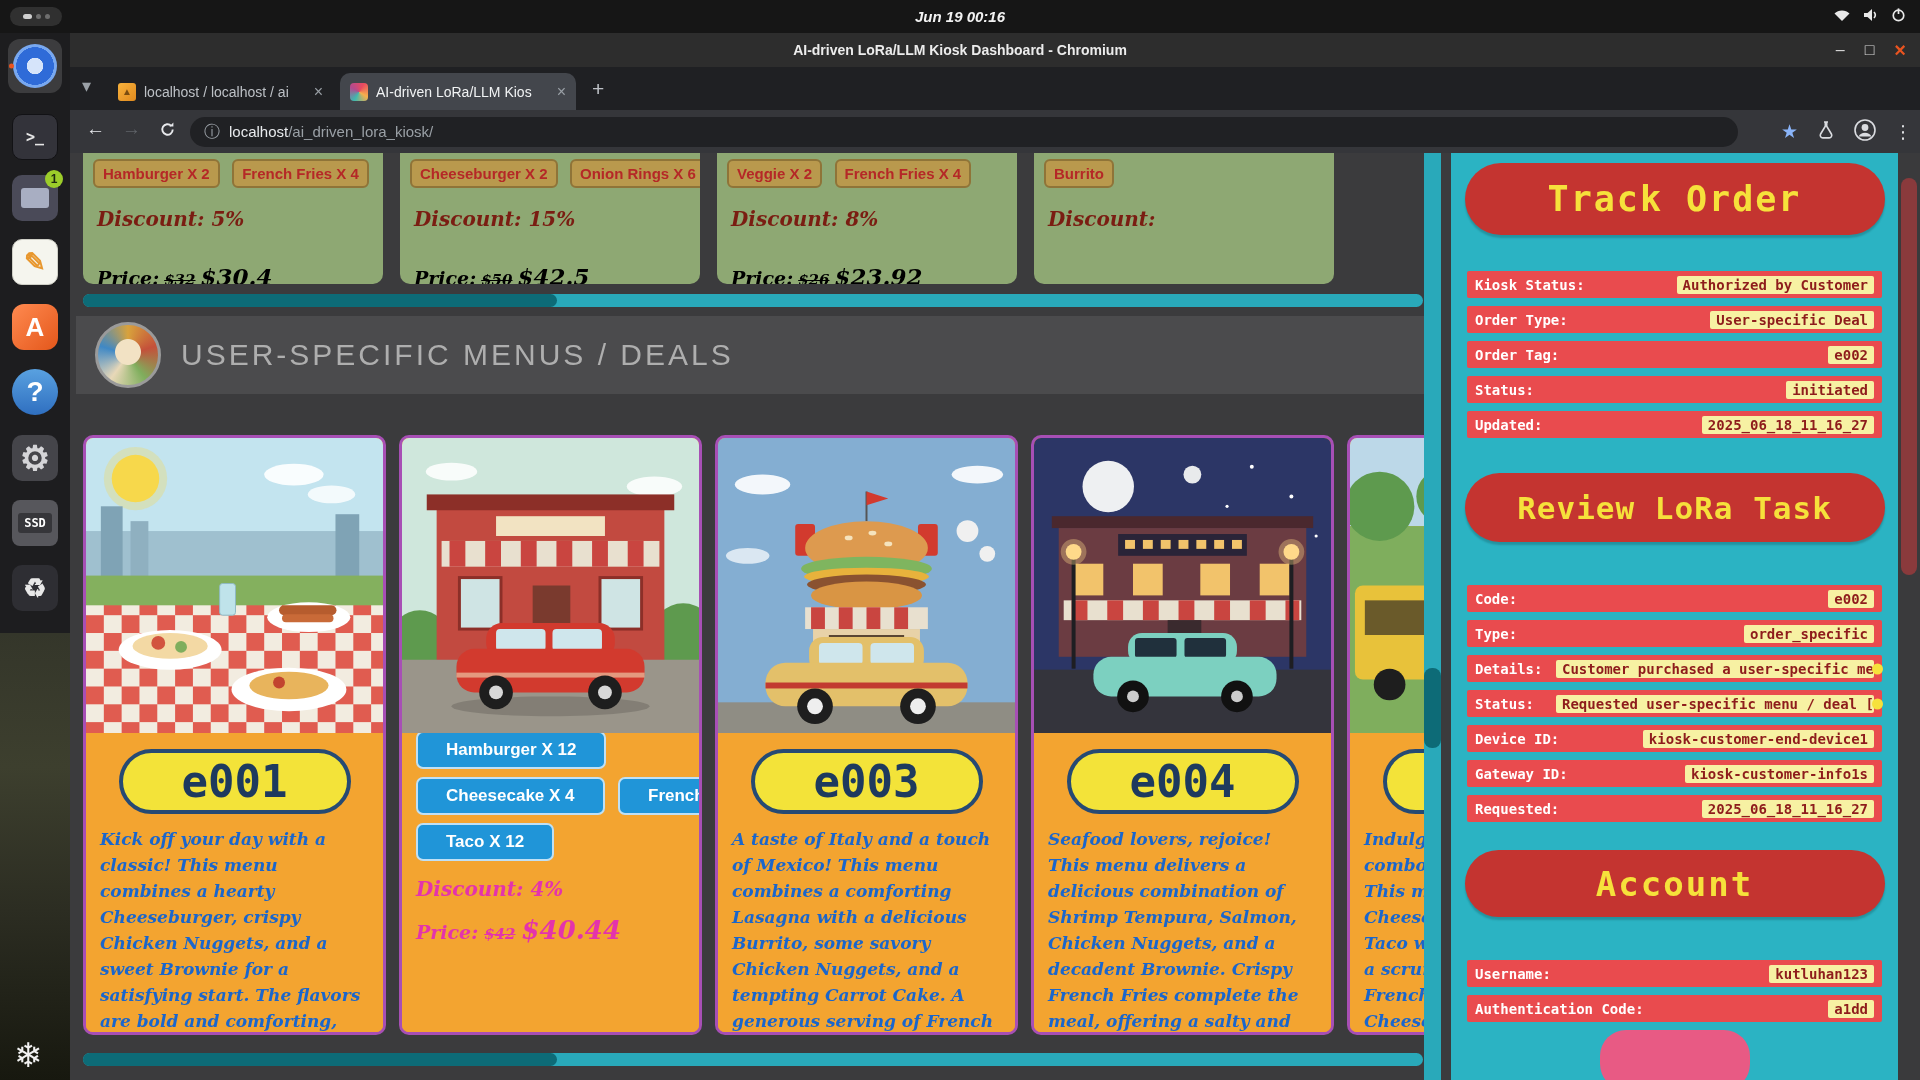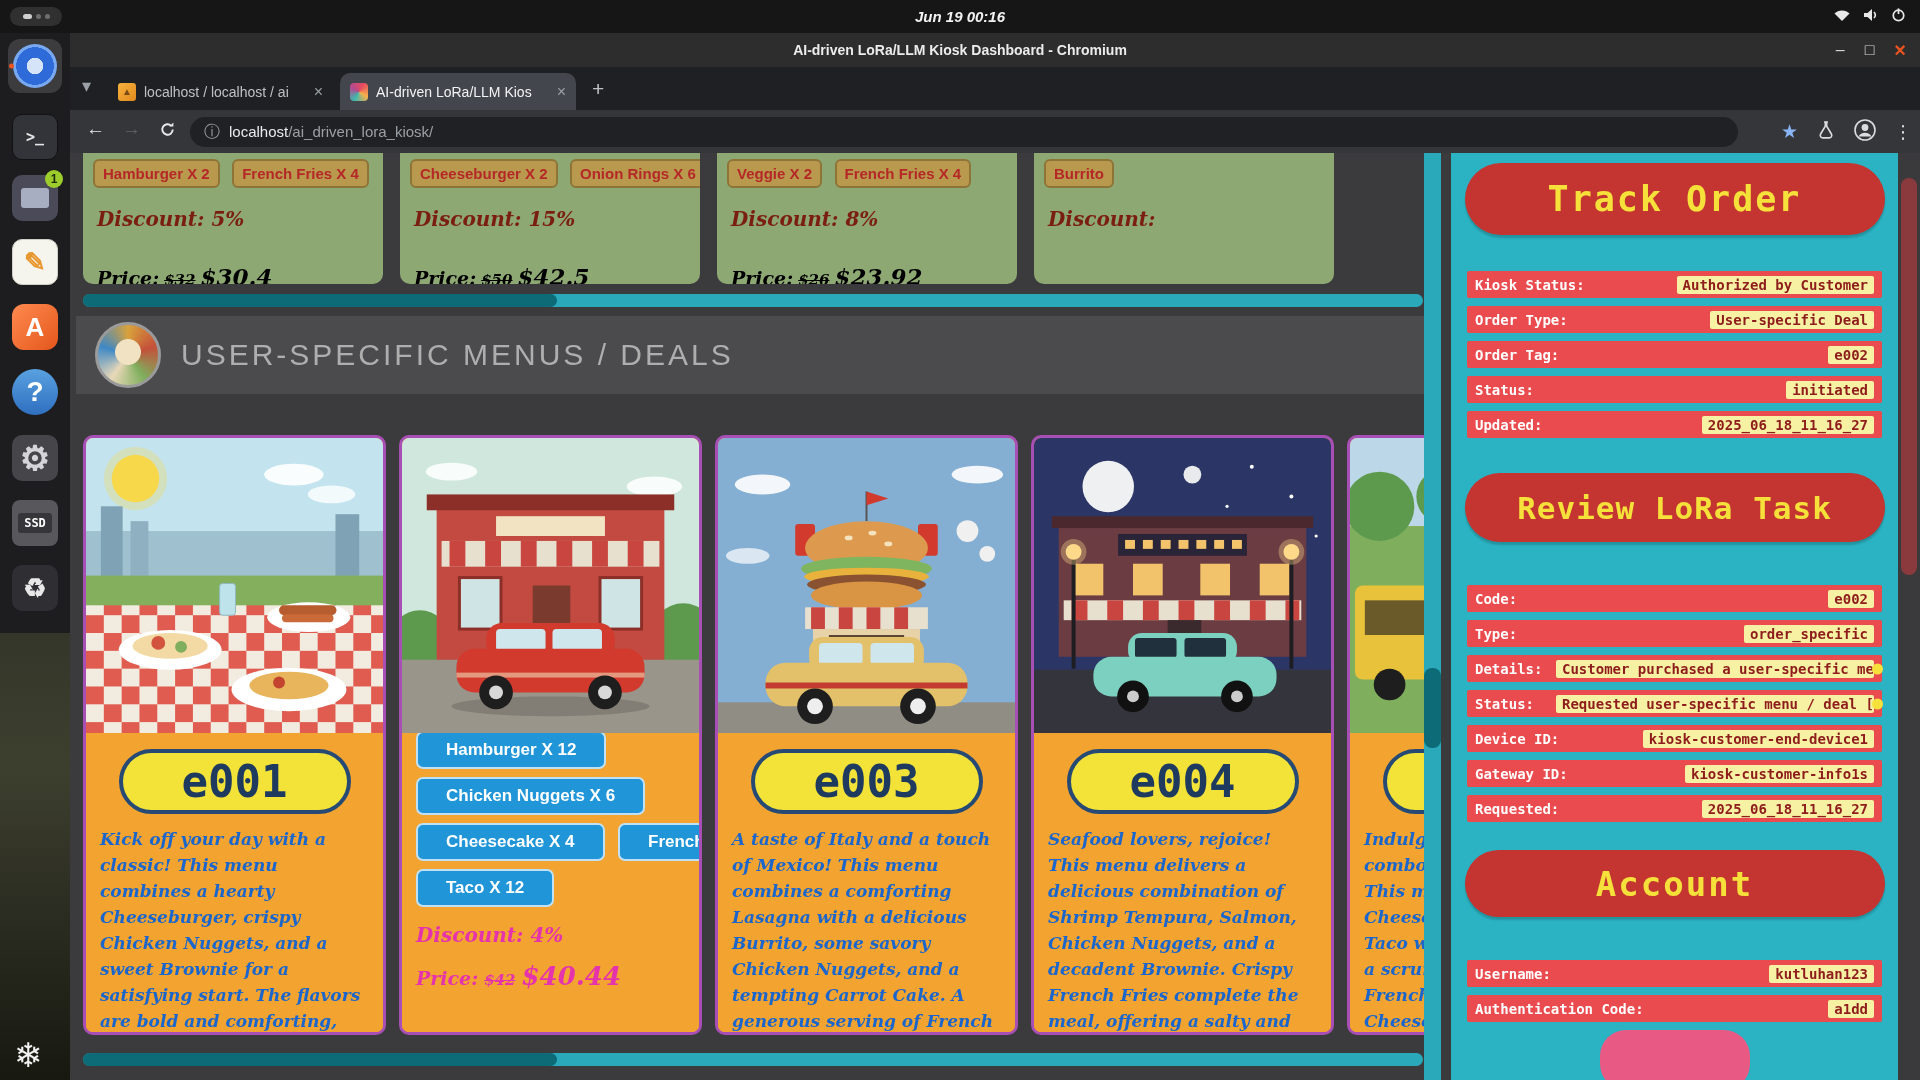--- a/index.html
+++ b/index.html
@@ -412,21 +412,20 @@
               <rect x="152" y="194" width="50" height="22" rx="4" fill="#cfe6ec"></rect>
             <rect x="55" y="214" width="190" height="44" rx="18" fill="#d23a2e"></rect>
             <rect x="55" y="238" width="190" height="5" fill="#f0d9b5" opacity="0.6"></rect>
             <circle cx="95" cy="258" r="17" fill="#1e1e1e"></circle>
               <circle cx="95" cy="258" r="7" fill="#d8d8d8"></circle>
             <circle cx="205" cy="258" r="17" fill="#1e1e1e"></circle>
               <circle cx="205" cy="258" r="7" fill="#d8d8d8"></circle>
           </svg>
           <div class="card-body">
             <div class="chip-line"><span class="chip crop-top">Hamburger X 12</span></div>
-            <div class="chip-line"><span class="chip">Chicken Nuggets X 6</span></div>
             <div class="chip-line">
               <span class="chip">Cheesecake X 4</span>
               <span class="chip">French Fries X 2</span>
             </div>
             <div class="chip-line"><span class="chip">Taco X 12</span></div>
             <div class="card-discount">Discount: 4%</div>
             <div class="card-price">
               <span>Price:</span><s>$42</s><span class="new">$40.44</span>
             </div>
           </div>

